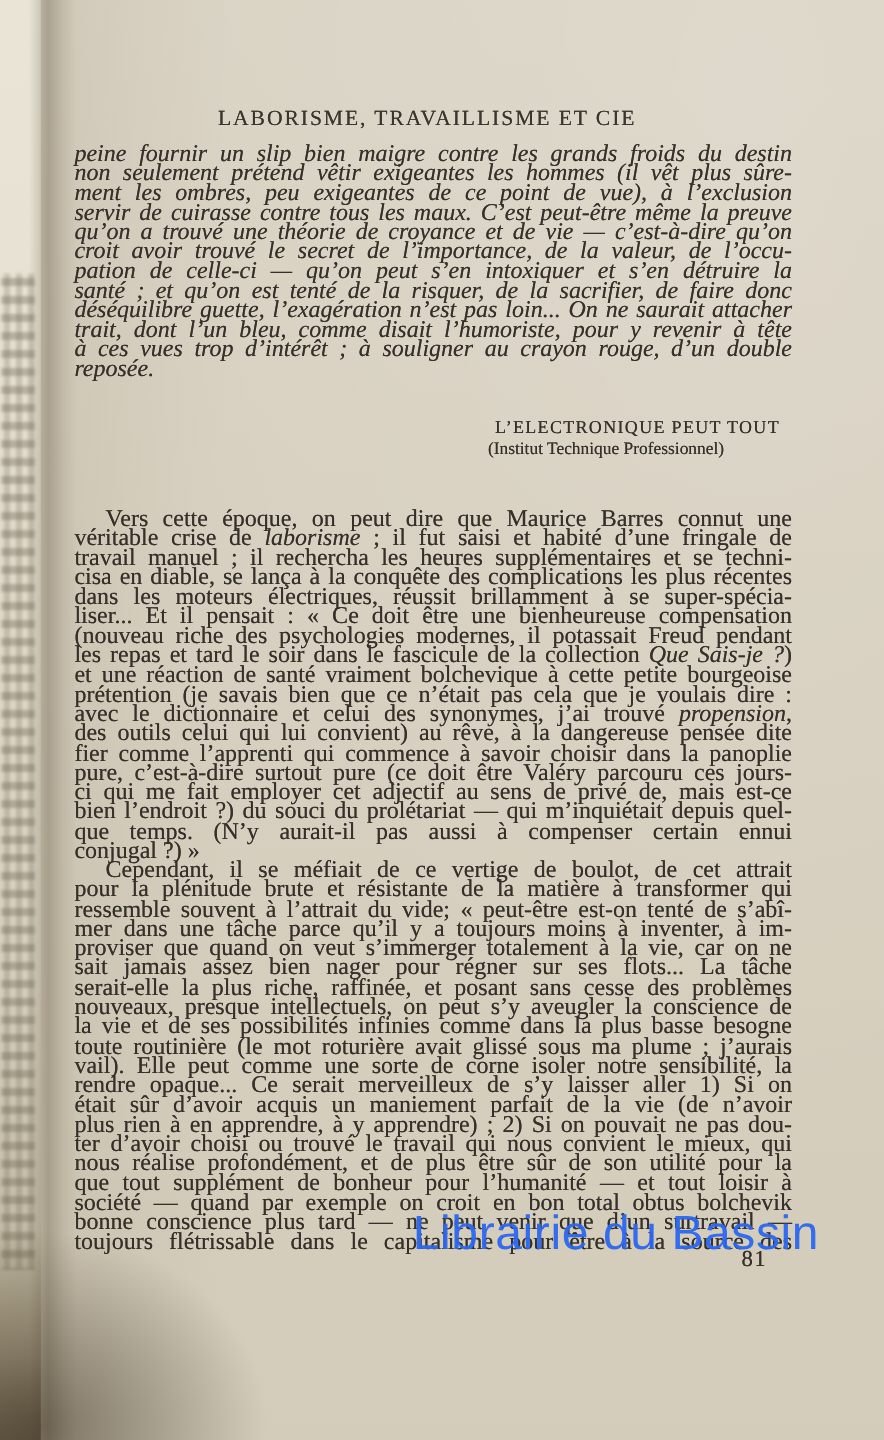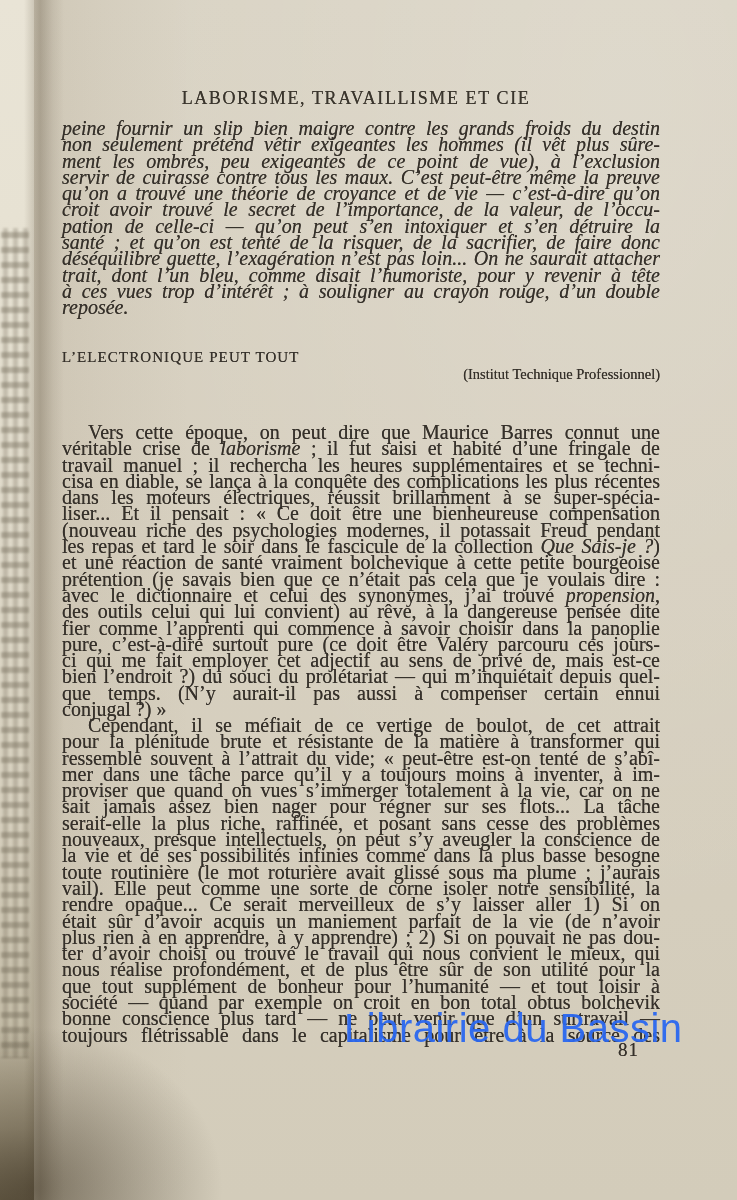--- a/index.html
+++ b/index.html
@@ -56,26 +56,26 @@
   }
   .para .line{text-align:justify;text-align-last:justify;white-space:normal;}
   .no-justify-last .line:last-child{text-align-last:left;}
   .indent-first .line:first-child{text-indent:26px;margin-top:40px;}
   .italic{font-style:italic;}
   .para1{top:120px;}
   .para2{top:384px;}
   .para3{top:677px;}
   .sec-title{
     position:absolute;left:62px;top:349px;width:588px;
-    text-align:left;font-size:15px;letter-spacing:1.1px;
+    text-align:right;font-size:15px;letter-spacing:1.1px;
     text-shadow:0 0 .3px rgba(45,40,32,.8);
   }
   .sec-sub{
     position:absolute;left:62px;top:366px;width:598px;
-    text-align:right;padding-left:288px;box-sizing:border-box;
+    text-align:center;padding-left:288px;box-sizing:border-box;
     font-size:14.5px;
     text-shadow:0 0 .3px rgba(45,40,32,.8);
   }
   .watermark{
     position:absolute;left:344px;top:1006px;
     font-family:"Liberation Sans", sans-serif;
     font-size:40px;letter-spacing:0.5px;
     white-space:nowrap;
     opacity:.95;
     z-index:5;
@@ -137,21 +137,21 @@
       <div class="line"><span>bien l’endroit ?) du souci du prolétariat — qui m’inquiétait depuis quel-</span></div>
       <div class="line"><span>que temps. (N’y aurait-il pas aussi à compenser certain ennui</span></div>
       <div class="line"><span>conjugal ?) »</span></div>
     </div>
 
   <div class="para para3 indent-first">
       <div class="line"><span>Cependant, il se méfiait de ce vertige de boulot, de cet attrait</span></div>
       <div class="line"><span>pour la plénitude brute et résistante de la matière à transformer qui</span></div>
       <div class="line"><span>ressemble souvent à l’attrait du vide; « peut-être est-on tenté de s’abî-</span></div>
       <div class="line"><span>mer dans une tâche parce qu’il y a toujours moins à inventer, à im-</span></div>
-      <div class="line"><span>proviser que quand on vues s’immerger totalement à la vie, car on ne</span></div>
+      <div class="line"><span>proviser que quand on veut s’immerger totalement à la vie, car on ne</span></div>
       <div class="line"><span>sait jamais assez bien nager pour régner sur ses flots... La tâche</span></div>
       <div class="line"><span>serait-elle la plus riche, raffinée, et posant sans cesse des problèmes</span></div>
       <div class="line"><span>nouveaux, presque intellectuels, on peut s’y aveugler la conscience de</span></div>
       <div class="line"><span>la vie et de ses possibilités infinies comme dans la plus basse besogne</span></div>
       <div class="line"><span>toute routinière (le mot roturière avait glissé sous ma plume ; j’aurais</span></div>
       <div class="line"><span>vail). Elle peut comme une sorte de corne isoler notre sensibilité, la</span></div>
       <div class="line"><span>rendre opaque... Ce serait merveilleux de s’y laisser aller 1) Si on</span></div>
       <div class="line"><span>était sûr d’avoir acquis un maniement parfait de la vie (de n’avoir</span></div>
       <div class="line"><span>plus rien à en apprendre, à y apprendre) ; 2) Si on pouvait ne pas dou-</span></div>
       <div class="line"><span>ter d’avoir choisi ou trouvé le travail qui nous convient le mieux, qui</span></div>

